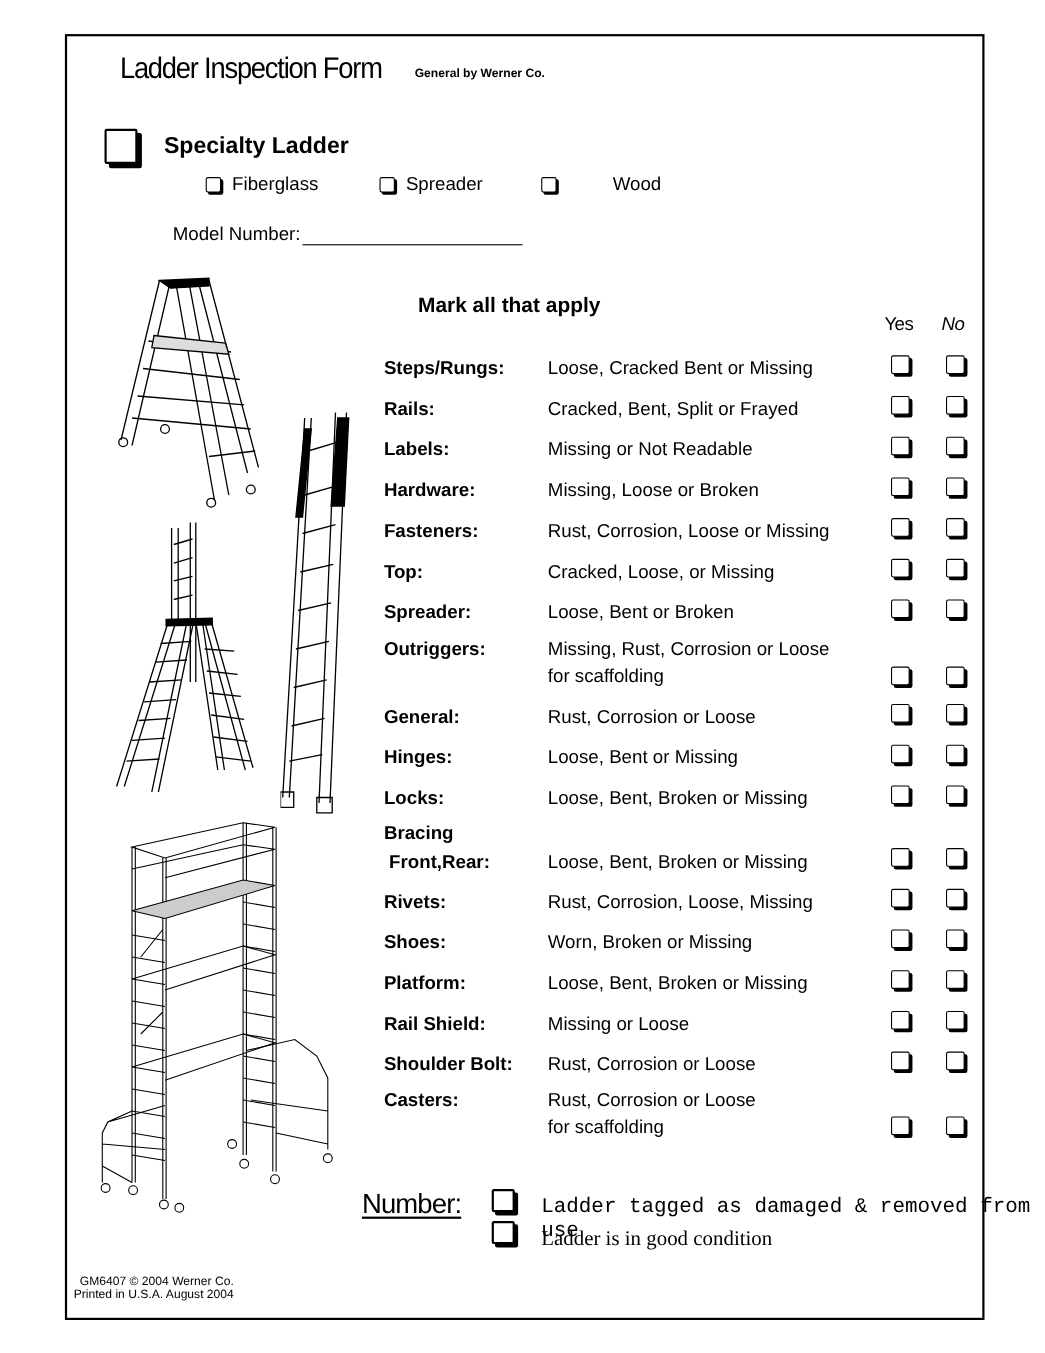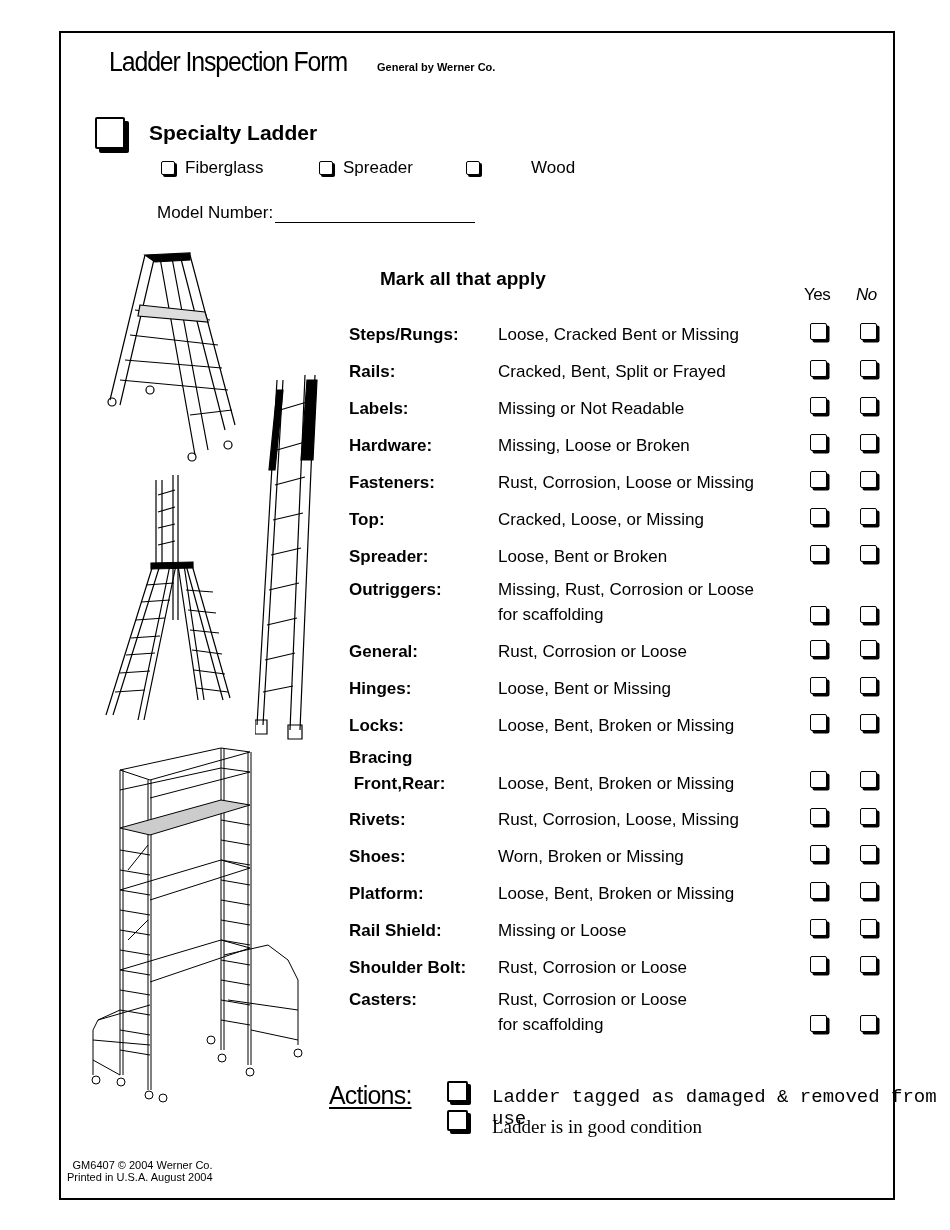--- a/index.html
+++ b/index.html
@@ -2,21 +2,21 @@
 <html><head>
   <meta charset="utf-8">
   <style>
     html, body { margin: 0; padding: 0; background: #ffffff; }
     body { width: 950px; height: 1230px; position: relative; font-family: "Liberation Sans", sans-serif; color: #000; }
     .page-frame { position: absolute; left: 59px; top: 31px; width: 836px; height: 1169px; border: 2px solid #000; box-sizing: border-box; }
     .title { position: absolute; left: 109px; top: 47px; font-size: 27px; letter-spacing: -1.2px; font-weight: normal; transform: scaleX(0.92); transform-origin: left; }
     .provided { position: absolute; left: 377px; top: 61px; font-size: 11px; font-weight: bold; }
     .big-check { position: absolute; left: 95px; top: 117px; width: 30px; height: 32px; border: 2px solid #000; border-radius: 2px; box-sizing: border-box; box-shadow: 4px 4px 0 #000; background: #fff; }
     .specialty { position: absolute; left: 149px; top: 121px; font-size: 21px; font-weight: bold; }
-    .material { position: absolute; top: 158px; font-size: 17px; display: flex; align-items: center; }
+    .material { position: absolute; top: 158px; font-size: 17px; display: flex; align-items: center; margin-left: 26px; }
     .cb { display: inline-block; width: 14px; height: 14px; border: 1.5px solid #000; border-radius: 2px; box-sizing: border-box; box-shadow: 2px 2px 0 #000; background: #fff; margin-right: 10px; }
     .model { position: absolute; left: 157px; top: 203px; font-size: 17px; display: flex; align-items: flex-end; }
     .model-line { display: inline-block; width: 200px; border-bottom: 1.5px solid #000; height: 18px; margin-left: 2px; }
     .mark { position: absolute; left: 380px; top: 268px; font-size: 19px; font-weight: bold; }
     .col-yes { position: absolute; left: 804px; top: 285px; font-size: 17px; letter-spacing: -0.5px; }
     .col-no { position: absolute; left: 856px; top: 285px; font-size: 17px; letter-spacing: -0.5px; font-style: italic; }
     .row { position: absolute; left: 349px; width: 540px; font-size: 17px; }
     .row .lbl { position: absolute; left: 0; top: 0; font-weight: bold; white-space: pre; line-height: 25px; }
     .row .desc { position: absolute; left: 149px; top: 0; line-height: 25px; white-space: pre; }
     .row .yes { position: absolute; left: 461px; width: 17px; height: 17px; border: 1.6px solid #000; border-radius: 2px; box-sizing: border-box; box-shadow: 2.5px 2.5px 0 #000; background: #fff; }
@@ -229,21 +229,21 @@
   </div>
   <div class="row" style="top:987px;">
     <span class="lbl">Casters:</span>
     <span class="desc">Rust, Corrosion or Loose
 for scaffolding</span>
     <span class="yes" style="top:28px;"></span>
     <span class="no" style="top:28px;"></span>
   </div>
 </div>
 
-<div class="actions-label">Actions:</div>
+<div class="actions-label">Number:</div>
 <span class="act-cb" style="top:1081px;"></span>
 <span class="act-text" style="top:1086px;font-family:Liberation Mono, monospace;">Ladder tagged as damaged &amp; removed from use</span>
 <span class="act-cb" style="top:1110px;"></span>
 <span class="act-text" style="top:1116px;">Ladder is in good condition</span>
 
 <div class="footer">
   <div>GM6407 © 2004 Werner Co.</div>
   <div>Printed in U.S.A. August 2004</div>
 </div>
 

